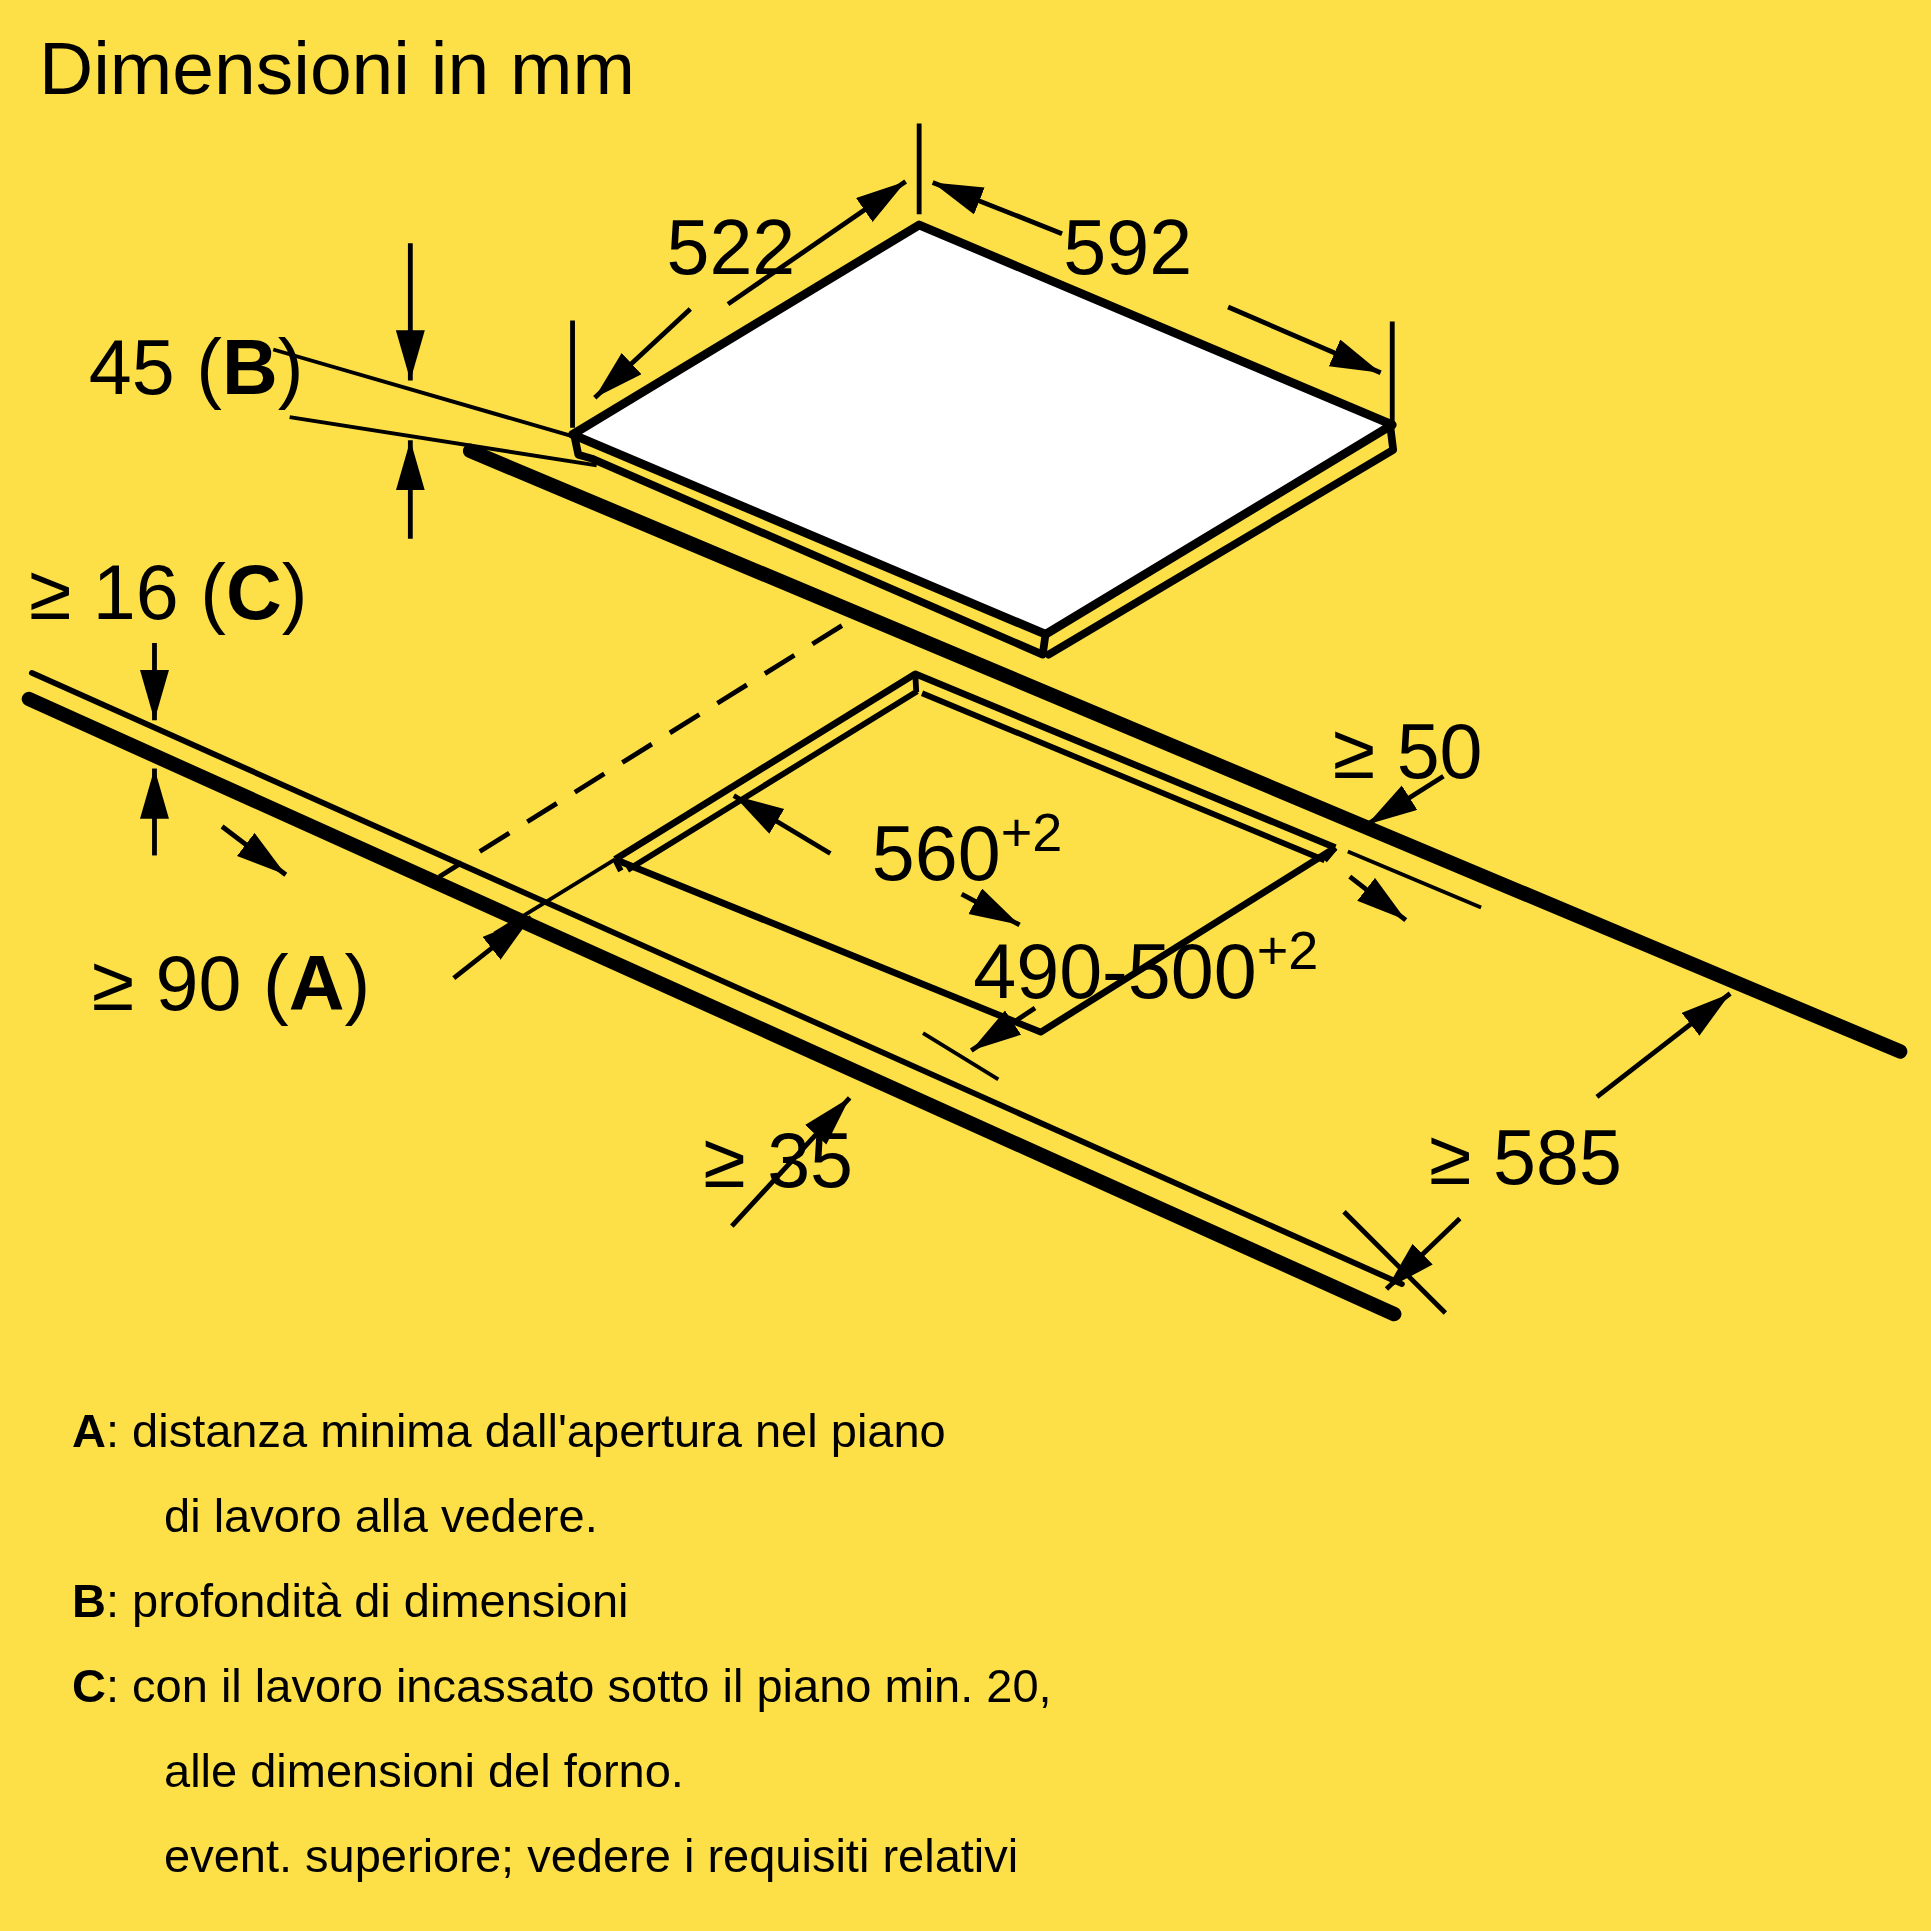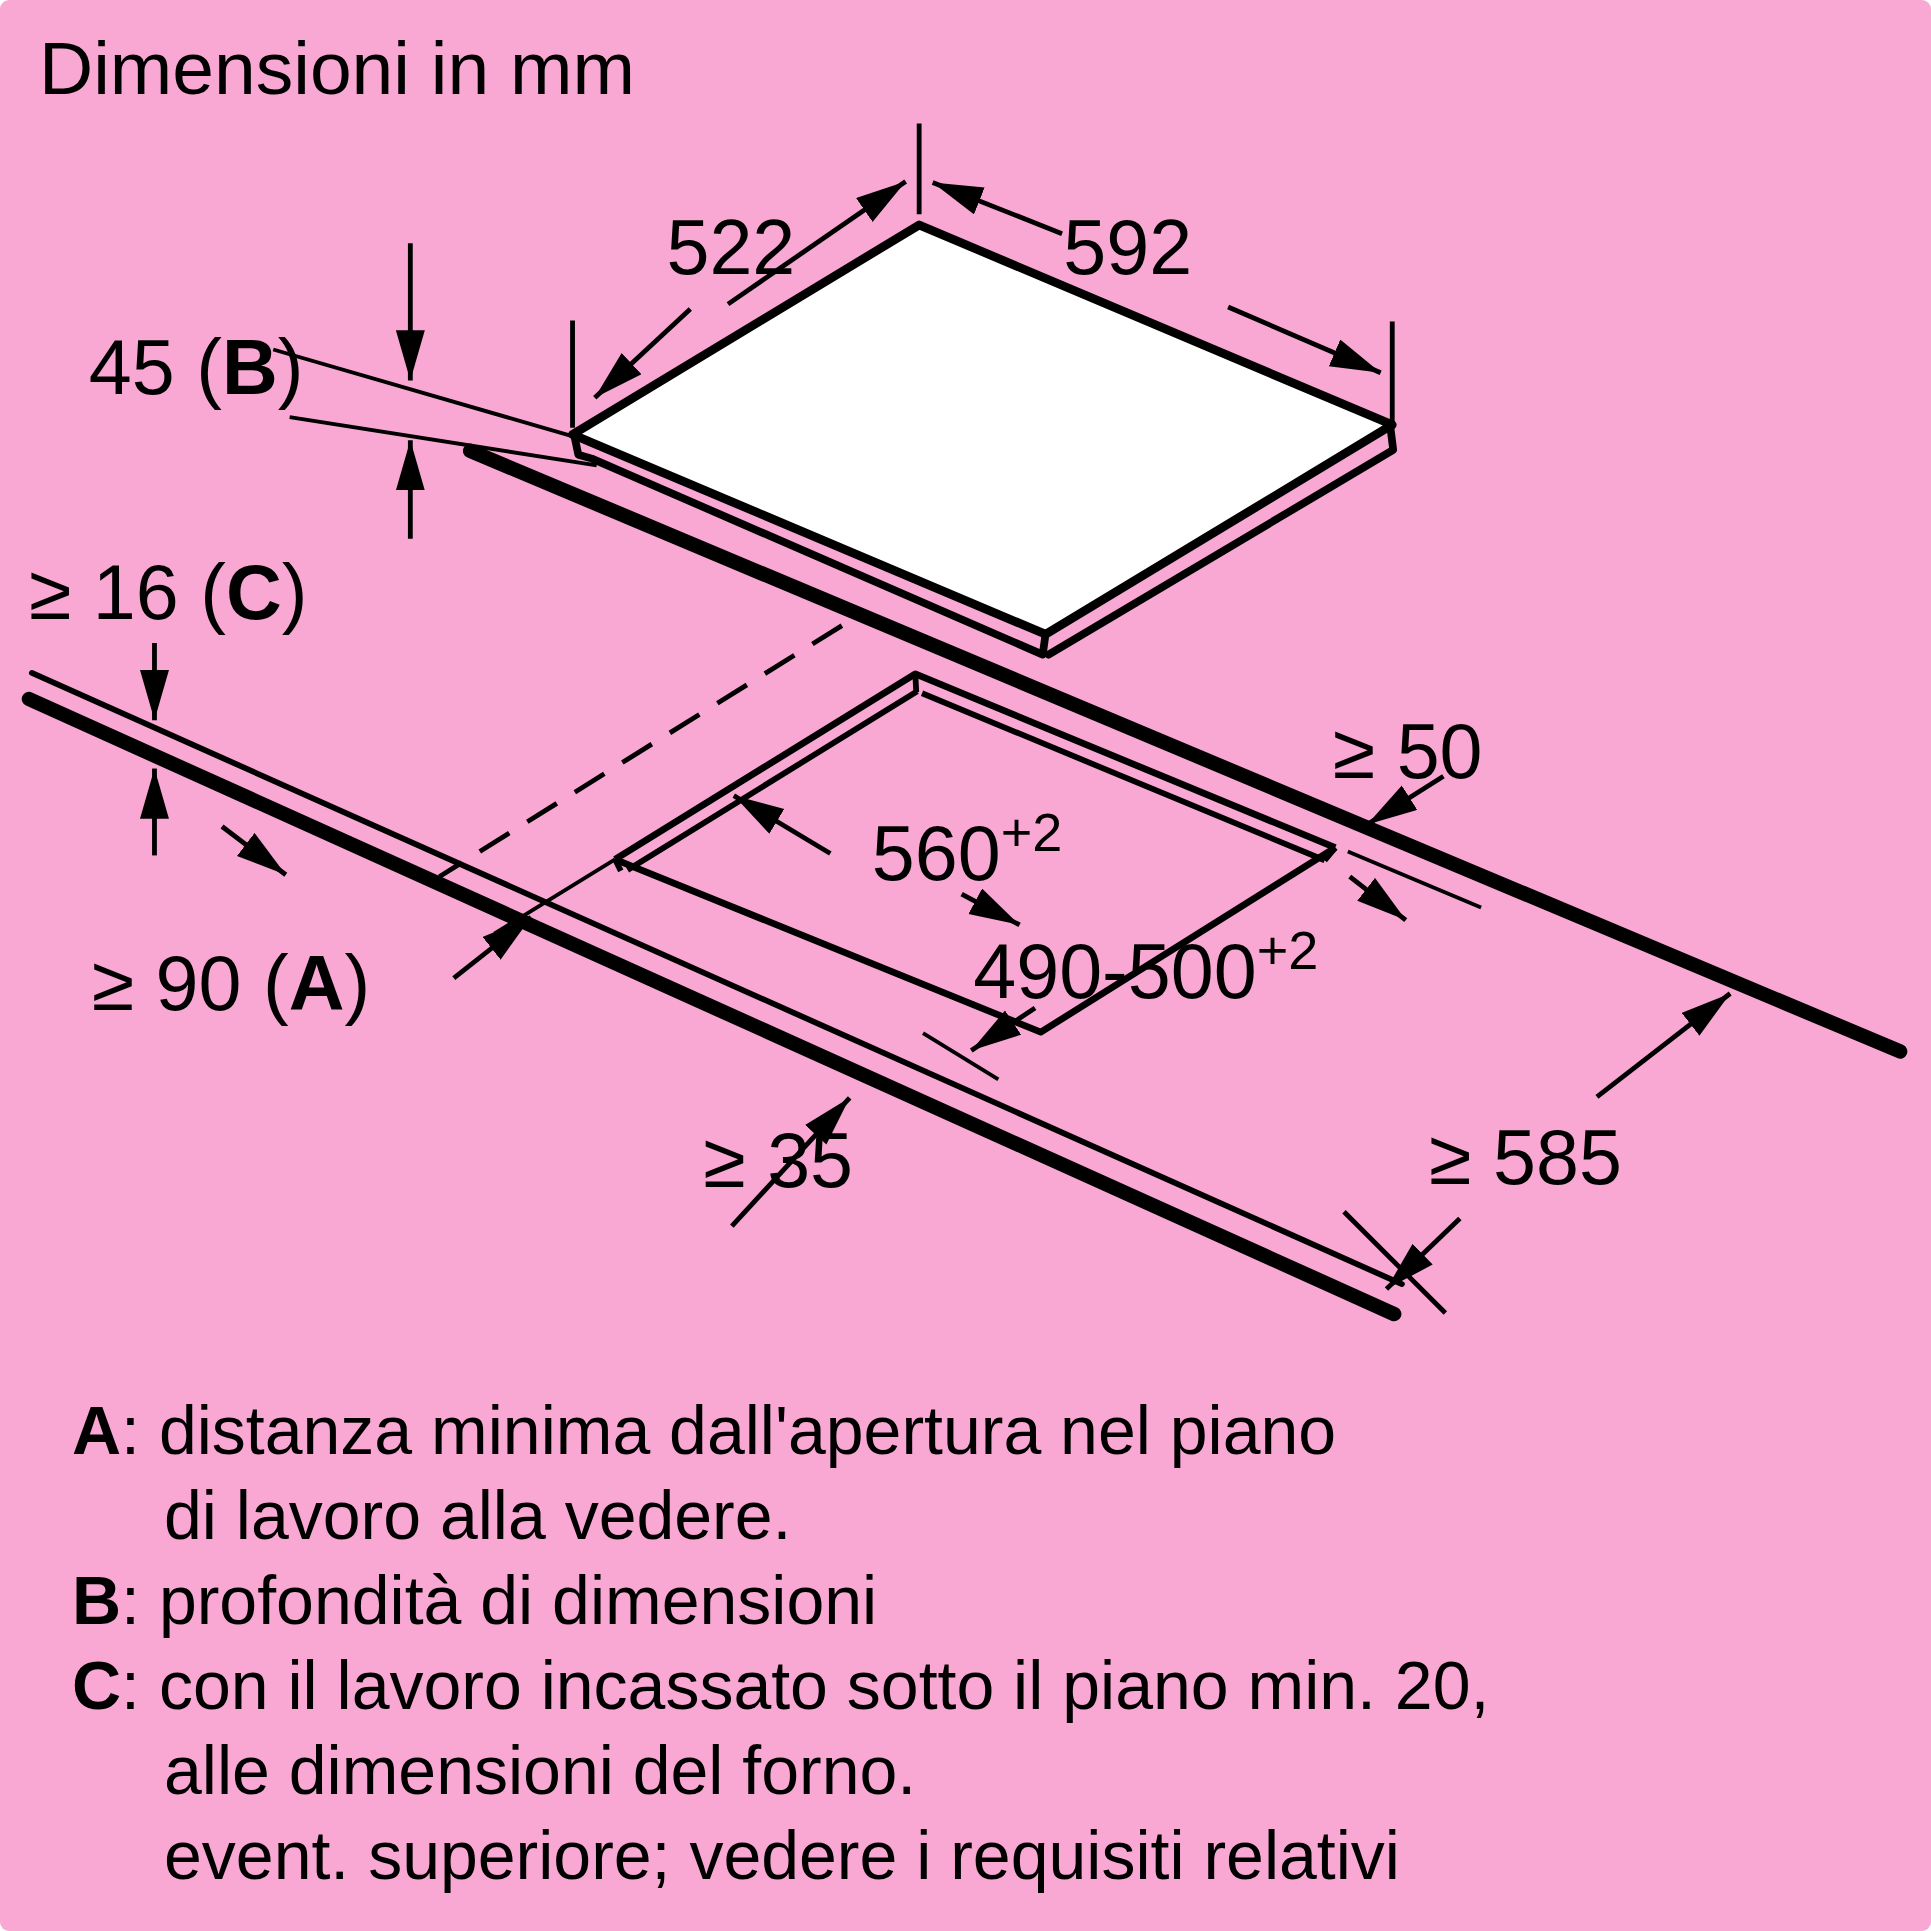--- a/index.html
+++ b/index.html
@@ -1,20 +1,20 @@
 <!DOCTYPE html>
 <html><head>
 <meta charset="utf-8">
 <style>
   html,body{margin:0;padding:0;background:#fff;}
-  #stage{position:relative;width:1931px;height:1931px;background:#f9a8d4;overflow:hidden;
-         font-family:"Liberation Sans","DejaVu Sans",sans-serif;color:#000;border-radius:9px;}
+  #stage{position:relative;width:1931px;height:1931px;background:#fde047;overflow:hidden;
+         font-family:"Liberation Sans","DejaVu Sans",sans-serif;color:#000;}
   #page-title{position:absolute;left:39px;top:27px;font-size:75px;line-height:1.1;color:#000;}
   #drawing{position:absolute;left:0;top:0;width:1931px;height:1931px;}
-  #legend{position:absolute;left:72px;top:1388px;font-size:68px;line-height:85px;color:#000;}
+  #legend{position:absolute;left:72px;top:1388px;font-size:47px;line-height:85px;color:#000;}
   .legend-line{white-space:nowrap;}
   .legend-cont{padding-left:92px;}
   .lg-letter{font-weight:bold;}
   svg text{font-family:"Liberation Sans","DejaVu Sans",sans-serif;font-size:80px;fill:#000;}
   svg .sup{font-size:56px;}
   svg .bld{font-weight:bold;}
 </style>
 </head>
 <body>
 

